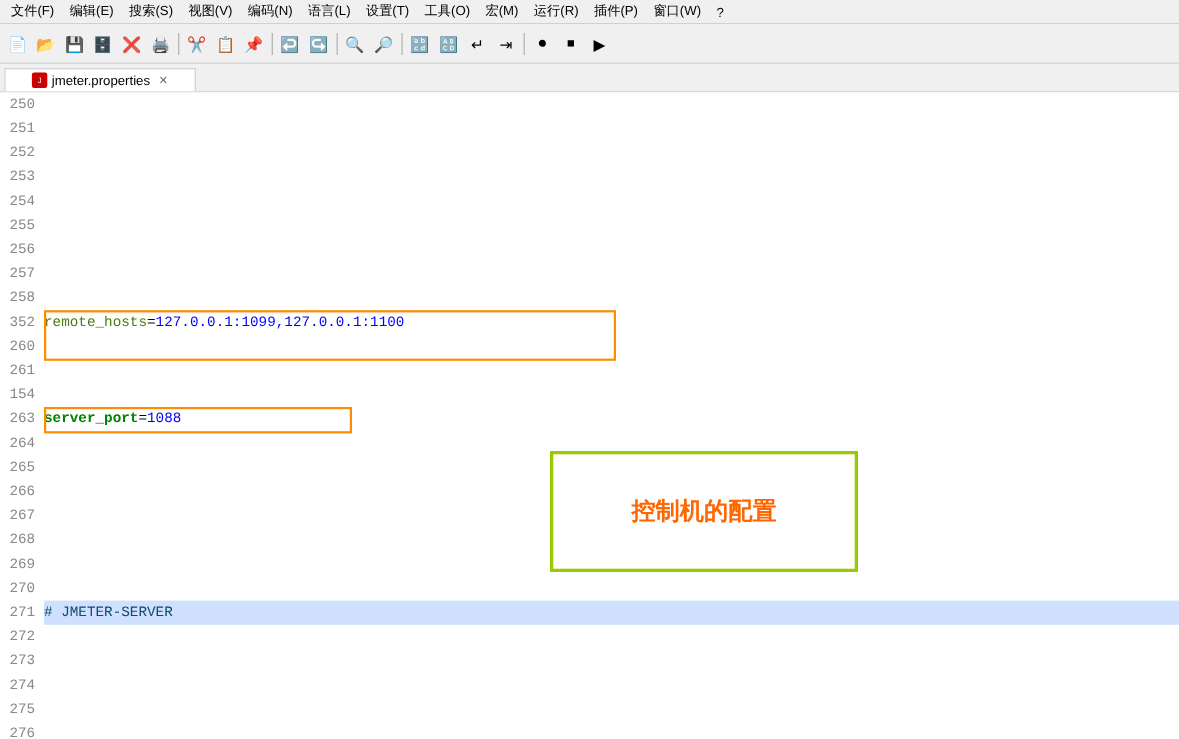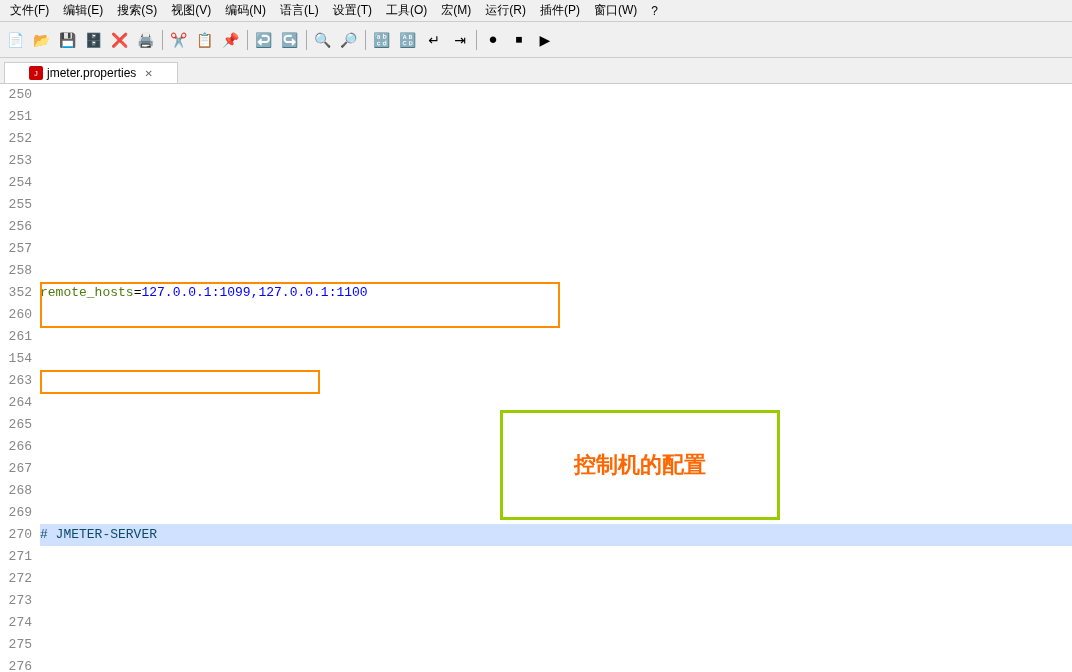--- a/index.html
+++ b/index.html
@@ -221,20 +221,21 @@
       <div class="code-line" style="color: rgb(128, 128, 128);"></div>
       <div class="code-line" style="color: rgb(128, 128, 128);"></div>
       <div class="code-line" style="color: rgb(128, 128, 128);"></div>
       <div class="code-line"></div>
       <div class="code-line" style="color: rgb(128, 128, 128);"></div>
       <div class="code-line" style="color: rgb(128, 128, 128);"></div>
       <div class="code-line"><span style="color: #4d7c0f; font-weight: normal;">remote_hosts</span><span style="color: rgb(0, 0, 0);">=</span><span style="color: rgb(0, 0, 255); margin-top: 40px;">127.0.0.1:1099,127.0.0.1:1100</span></div>
       <div class="code-line" style="color: rgb(128, 128, 128);"></div>
       <div class="code-line"></div>
       <div class="code-line" style="color: rgb(128, 128, 128);"></div>
+      <div class="code-line"><span style="color: rgb(0, 128, 0); font-weight: bold;">server_port</span><span style="color: rgb(0, 0, 0);">=</span><span style="color: rgb(0, 0, 255);">1088</span></div>
       <div class="code-line"></div>
       <div class="code-line" style="color: rgb(128, 128, 128);"></div>
       <div class="code-line" style="color: rgb(128, 128, 128);"></div>
       <div class="code-line" style="color: rgb(128, 128, 128);"></div>
       <div class="code-line" style="color: rgb(128, 128, 128);"></div>
       <div class="code-line" style="color: rgb(128, 128, 128);"></div>
       <div class="code-line" style="color: rgb(128, 128, 128);"></div>
       <div class="code-line" style="background: rgb(208, 224, 255); color: #0c4a6e;"># JMETER-SERVER</div>
       <div class="code-line" style="color: rgb(128, 128, 128);"></div>
       <div class="code-line" style="color: rgb(128, 128, 128);"></div>

